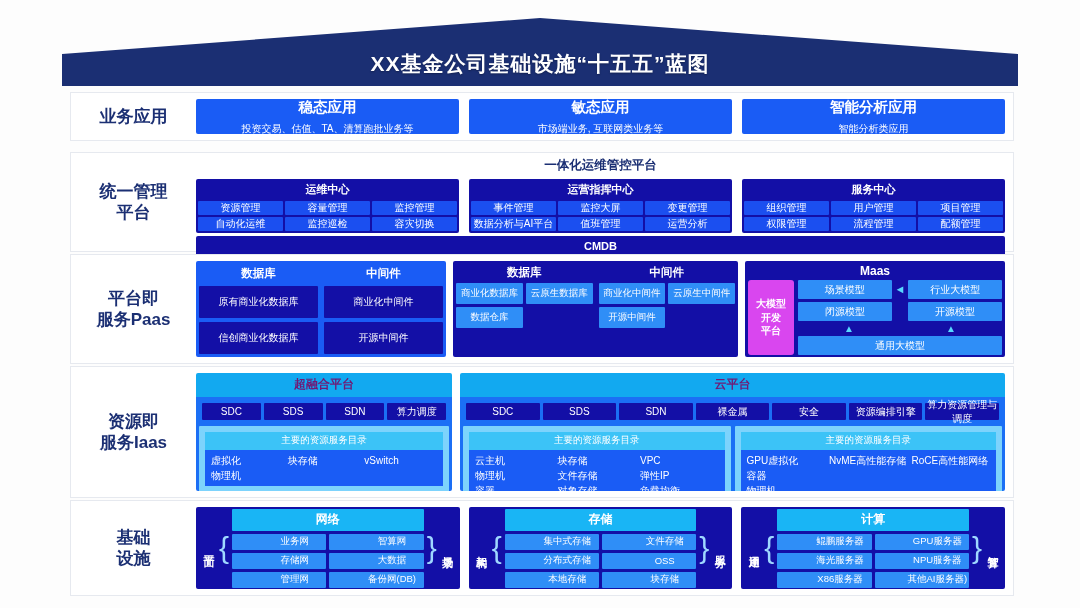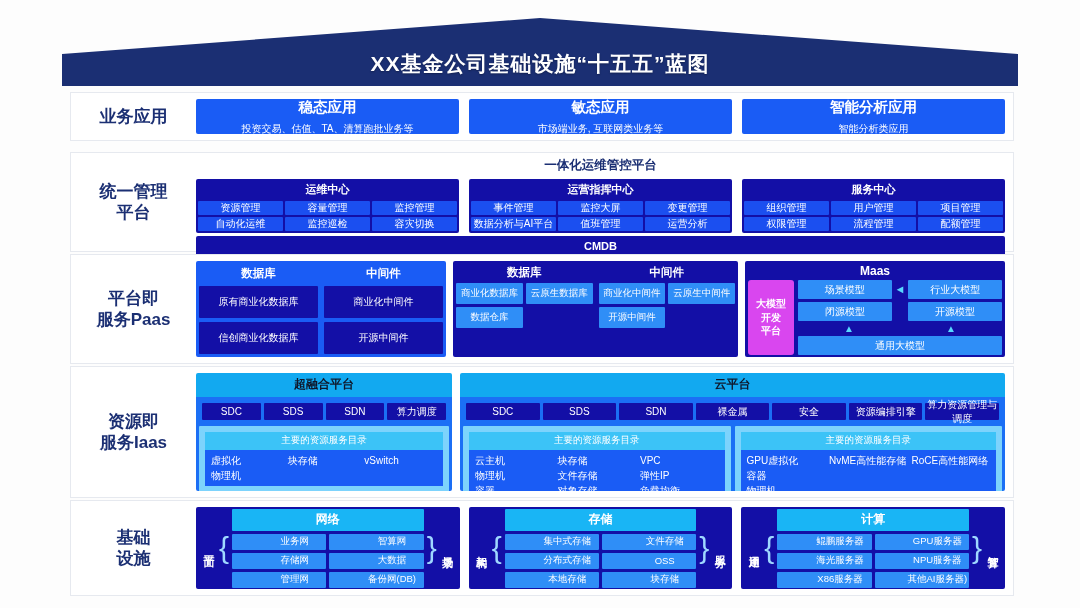--- a/index.html
+++ b/index.html
@@ -96,21 +96,21 @@
   .maas-r1 .chip, .maas-r2 .chip { flex: 1; height: 19px; font-size: 10px; background: #2f8ef7; }
   .arrow { color: #57d8ff; font-size: 11px; line-height: 1; flex: 0 0 10px; text-align: center; }
   .maas-arrows { display: flex; height: 9px; }
   .maas-arrows span { flex: 1; text-align: center; color: #57d8ff; font-size: 10px; line-height: 9px; }
   .maas-base { height: 19px; font-size: 10px; background: #2f8ef7; }
 
   
   #row-iaas { top: 366px; height: 132px; }
   #row-iaas .row-body { gap: 8px; }
   .iaas-blk { display: flex; flex-direction: column; border-radius: 2px; overflow: hidden; }
-  .iaas-hdr { background: #12a9f0; color: #0f172a; font-size: 12px; font-weight: bold;
+  .iaas-hdr { background: #12a9f0; color: #701a75; font-size: 12px; font-weight: bold;
               text-align: center; padding: 3px 0 4px; }
   .iaas-tags { display: flex; gap: 3px; padding: 6px; background: #1b6ff5; }
   .iaas-tags .chip { flex: 1; height: 17px; font-size: 10px; background: #130fa6; }
   .iaas-mid { flex: 1; display: flex; gap: 4px; padding: 0 3px 3px; background: #1b6ff5; }
   .cat { flex: 1; display: flex; flex-direction: column; border: 6px solid #7dd3fc; border-radius: 1px; overflow: hidden; }
   .cat-hdr { background: #3cc3f7; color: #fff; font-size: 9.5px; text-align: center; padding: 2px 0 3px; }
   .cat-body { flex: 1; background: #1a5cf5; display: flex; padding: 4px 6px; gap: 4px; }
   .cat-col { flex: 1; display: flex; flex-direction: column; gap: 2px; }
   .cat-col span { color: #fff; font-size: 10px; line-height: 1.3; }
   .iaas-foot { background: #1b6ff5; color: #fff; font-size: 12px; font-weight: bold;

